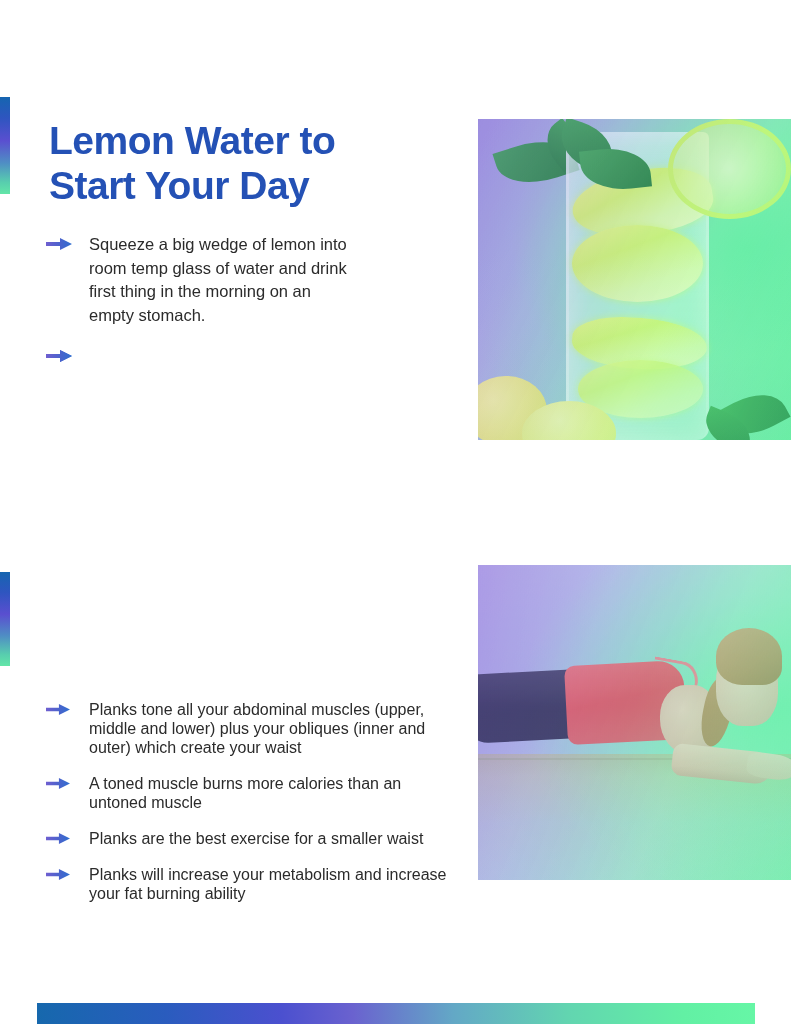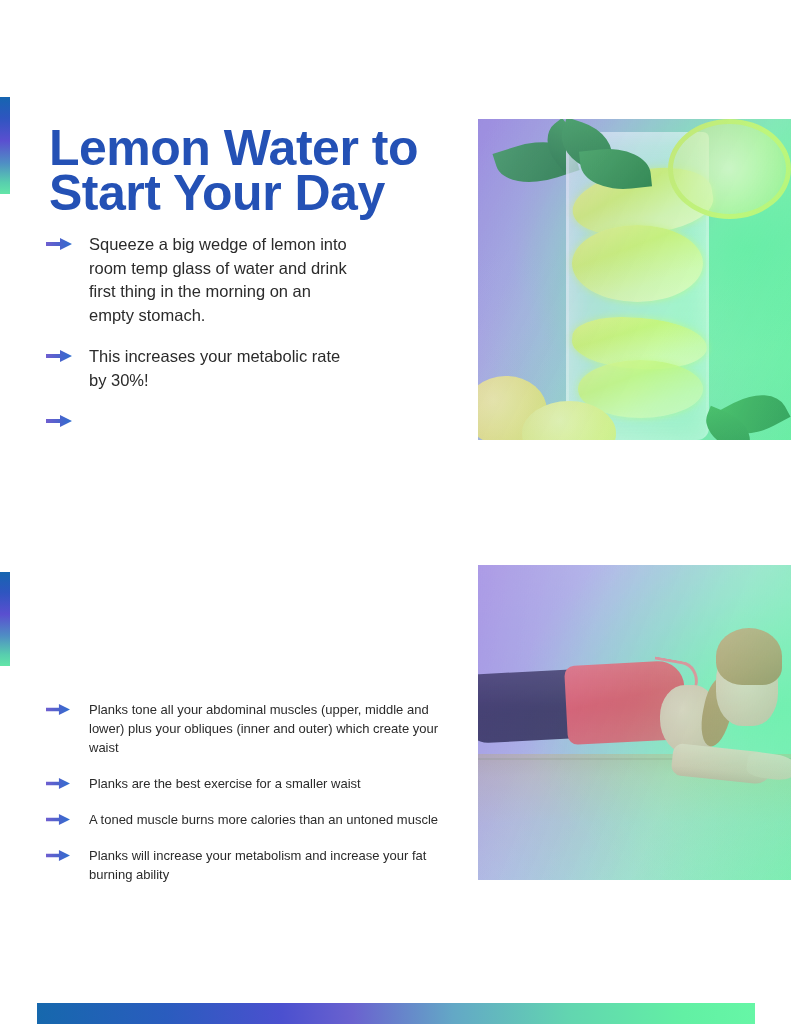--- a/index.html
+++ b/index.html
@@ -43,21 +43,21 @@
     color: #2451b5;
     font-weight: 800;
     letter-spacing: -0.5px;
     white-space: pre-line;
     font-family: "Liberation Sans", sans-serif;
   }
   #heading-1 {
     left: 49px;
     top: 92px;
     width: 400px;
-    font-size: 50px;
+    font-size: 39px;
     line-height: 45px;
   }
   #heading-2 {
     left: 49px;
     top: 570px;
     width: 420px;
     font-size: 35px;
     line-height: 41px;
   }
 
@@ -79,21 +79,21 @@
   .bullet-text {
     display: block;
     color: #2b2b2b;
     font-family: "Liberation Sans", sans-serif;
   }
   #bullets-1 .bullet-text {
     font-size: 16.5px;
     line-height: 23.5px;
   }
   #bullets-2 .bullet-text {
-    font-size: 13px;
+    font-size: 16px;
     line-height: 19px;
   }
 
   .arrow-icon {
     position: absolute;
     left: 2px;
     display: block;
   }
   #bullets-1 .arrow-icon { top: 4px;  width: 26px; height: 14px; }
   #bullets-2 .arrow-icon { top: 2px;  width: 24px; height: 13px; }
@@ -334,21 +334,20 @@
       </span>
       <span class="bullet-text">Squeeze a big wedge of lemon into room temp glass of water and drink first thing in the morning on an empty stomach.</span>
     </div>
 
     <div class="bullet-item">
       <span class="arrow-icon">
         <svg viewBox="0 0 26 14" width="26" height="14" aria-hidden="true">
           <path d="M0 5 H14 V1 L26 7 L14 13 V9 H0 Z" fill="url(#arrGrad1)"></path>
         </svg>
       </span>
-      <span class="bullet-text">This increases your metabolic rate by 30%!</span>
     </div>
 
     <div class="bullet-item">
       <span class="arrow-icon">
         <svg viewBox="0 0 26 14" width="26" height="14" aria-hidden="true">
           <path d="M0 5 H14 V1 L26 7 L14 13 V9 H0 Z" fill="url(#arrGrad1)"></path>
         </svg>
       </span>
     </div>
 
@@ -387,30 +386,30 @@
       </span>
       <span class="bullet-text">Planks tone all your abdominal muscles (upper, middle and lower) plus your obliques (inner and outer) which create your waist</span>
     </div>
 
     <div class="bullet-item">
       <span class="arrow-icon">
         <svg viewBox="0 0 26 14" width="24" height="13" aria-hidden="true">
           <path d="M0 5 H14 V1 L26 7 L14 13 V9 H0 Z" fill="url(#arrGrad1)"></path>
         </svg>
       </span>
+      <span class="bullet-text">A toned muscle burns more calories than an untoned muscle</span>
+    </div>
+
+    <div class="bullet-item">
+      <span class="arrow-icon">
+        <svg viewBox="0 0 26 14" width="24" height="13" aria-hidden="true">
+          <path d="M0 5 H14 V1 L26 7 L14 13 V9 H0 Z" fill="url(#arrGrad1)"></path>
+        </svg>
+      </span>
       <span class="bullet-text">Planks are the best exercise for a smaller waist</span>
-    </div>
-
-    <div class="bullet-item">
-      <span class="arrow-icon">
-        <svg viewBox="0 0 26 14" width="24" height="13" aria-hidden="true">
-          <path d="M0 5 H14 V1 L26 7 L14 13 V9 H0 Z" fill="url(#arrGrad1)"></path>
-        </svg>
-      </span>
-      <span class="bullet-text">A toned muscle burns more calories than an untoned muscle</span>
     </div>
 
     <div class="bullet-item">
       <span class="arrow-icon">
         <svg viewBox="0 0 26 14" width="24" height="13" aria-hidden="true">
           <path d="M0 5 H14 V1 L26 7 L14 13 V9 H0 Z" fill="url(#arrGrad1)"></path>
         </svg>
       </span>
       <span class="bullet-text">Planks will increase your metabolism and increase your fat burning ability</span>
     </div>

